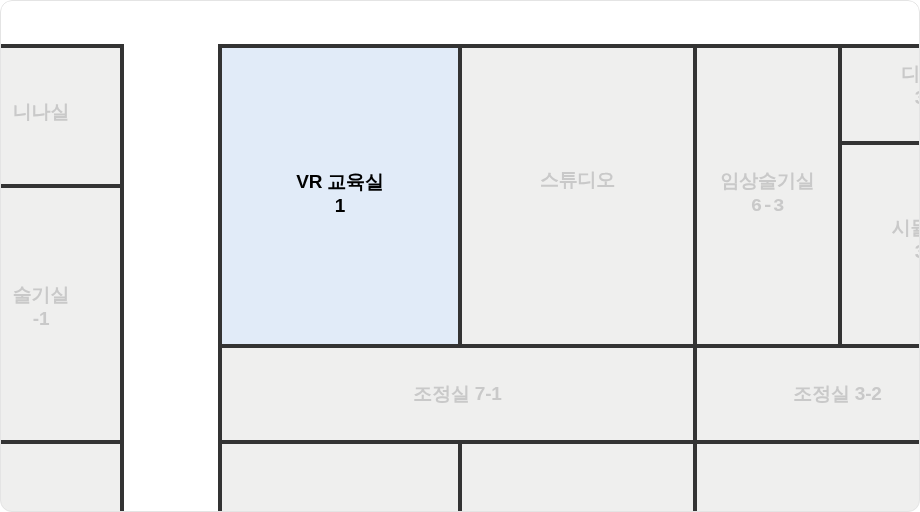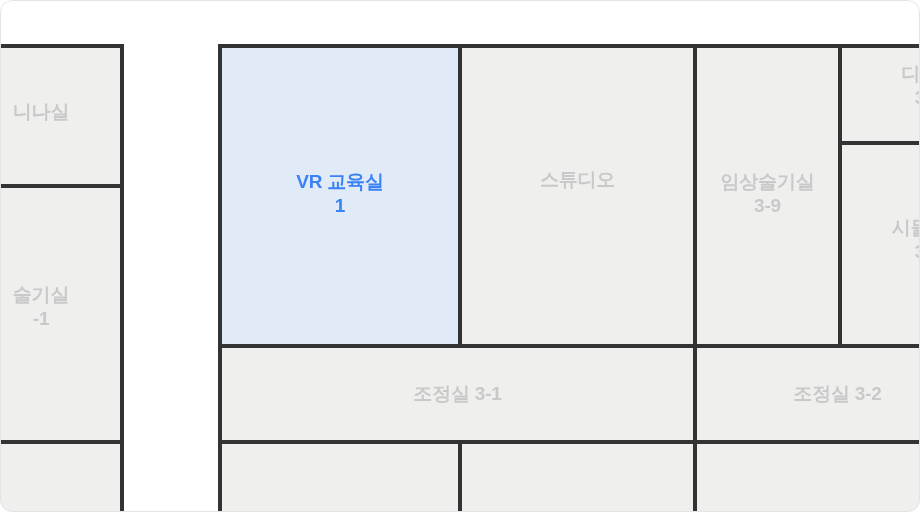--- a/index.html
+++ b/index.html
@@ -67,21 +67,21 @@
     z-index: 20;
     font-weight: 700;
     letter-spacing: -0.2px;
   }
   .room-label.plain {
     color: #c9c9c9;
     font-size: 19px;
     font-weight: 700;
   }
   .room-label.selected-label {
-    color: #3b82f6;
+    color: #000000;
     font-size: 19px;
     font-weight: 700;
   }
   .label-line { display: block; }
 </style>
 </head>
 <body>
 
 <div id="floorplan-viewport">
 
@@ -101,20 +101,20 @@
         <rect x="460" y="442" width="235" height="110" class="room-shape"></rect>
         <rect x="695" y="442" width="265" height="110" class="room-shape"></rect>
       </g>
   </svg>
 
   <div id="labels-layer">
       <div class="room-label plain" style="left: -40px; top: 100px; width: 162px;"><span class="label-line">니나실</span></div>
       <div class="room-label plain" style="left: -40px; top: 283px; width: 162px;"><span class="label-line">술기실</span><span class="label-line">-1</span></div>
       <div class="room-label selected-label" style="left: 220px; top: 170px; width: 240px;"><span class="label-line">VR 교육실</span><span class="label-line">1</span></div>
       <div class="room-label plain" style="left: 460px; top: 168px; width: 235px;"><span class="label-line">스튜디오</span></div>
-      <div class="room-label plain" style="left: 695px; top: 170px; width: 145px;"><span class="label-line">임상술기실</span><span class="label-line">3-9</span></div>
+      <div class="room-label plain" style="left: 695px; top: 170px; width: 145px; font-family: Liberation Mono, monospace;"><span class="label-line">임상술기실</span><span class="label-line">6-3</span></div>
       <div class="room-label plain" style="left: 860px; top: 62px; width: 120px;"><span class="label-line">디브</span><span class="label-line">3</span></div>
       <div class="room-label plain" style="left: 860px; top: 216px; width: 120px;"><span class="label-line">시뮬레</span><span class="label-line">3</span></div>
-      <div class="room-label plain" style="left: 220px; top: 382px; width: 475px;"><span class="label-line">조정실 3-1</span></div>
+      <div class="room-label plain" style="left: 220px; top: 382px; width: 475px;"><span class="label-line">조정실 7-1</span></div>
       <div class="room-label plain" style="left: 700px; top: 382px; width: 275px;"><span class="label-line">조정실 3-2</span></div>
     </div>
 
 </div>
 
 </body></html>

